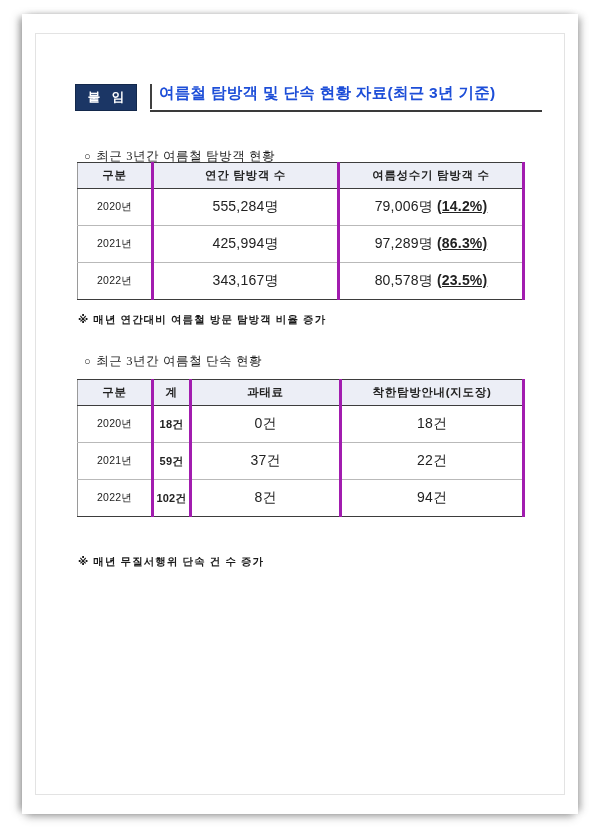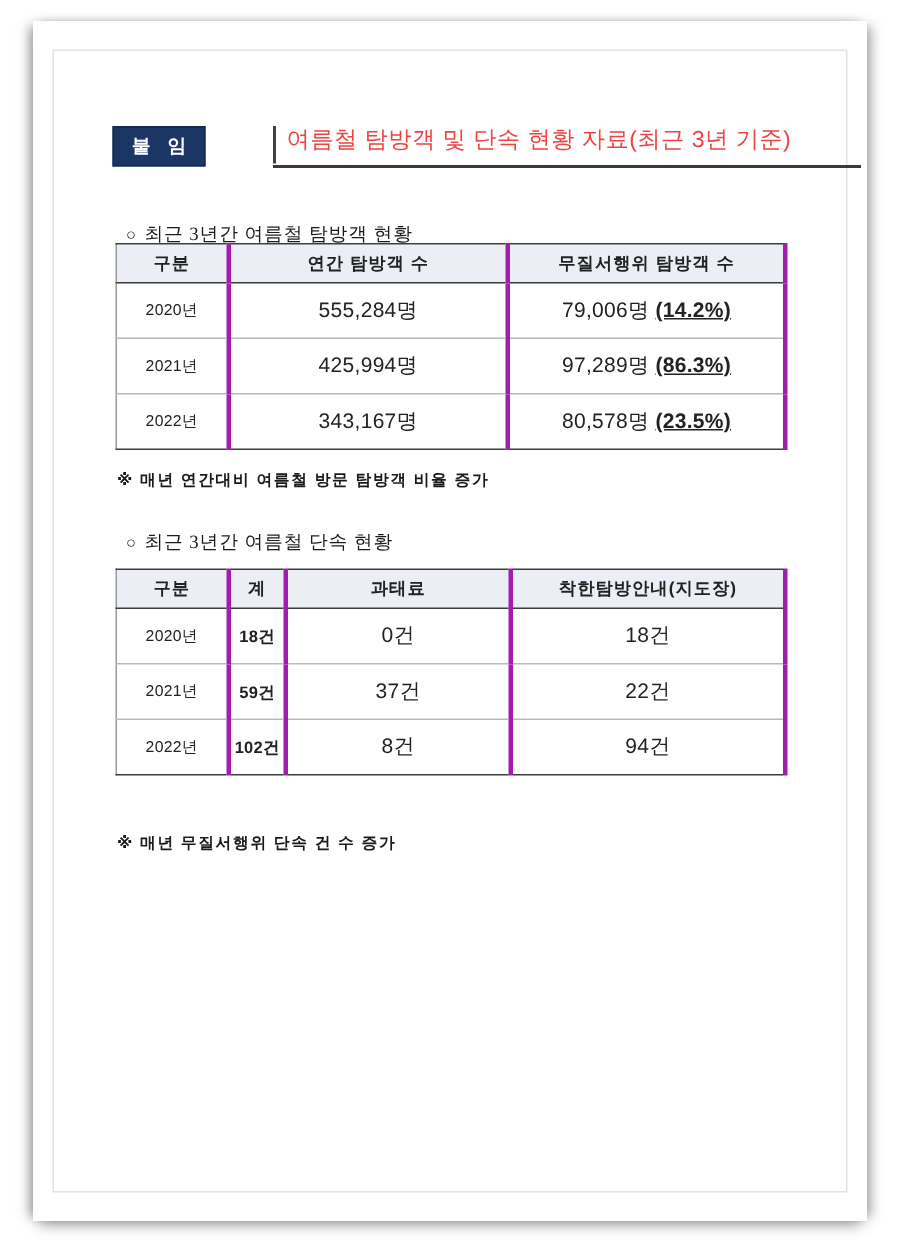--- a/index.html
+++ b/index.html
@@ -54,21 +54,20 @@
 
   
   .title-row {
     position: absolute;
     left: 75px;
     top: 84px;
     width: 450px;
     height: 34px;
     display: flex;
     align-items: flex-start;
-    gap: 32px;
   }
   .badge {
     width: 62px;
     height: 27px;
     background: #1b3665;
     border: 1px solid #0f2murky;
     border: 1px solid #13284b;
     color: #ffffff;
     font-size: 12.5px;
     font-weight: bold;
@@ -90,22 +89,22 @@
     top: 0;
     width: 2px;
     height: 25px;
     background: #404040;
   }
   .title-text {
     position: absolute;
     left: 9px;
     top: -1px;
     font-size: 15.5px;
-    font-weight: normal;
-    color: #ef4444;
+    font-weight: bold;
+    color: #1d4ed8;
     white-space: nowrap;
     letter-spacing: 0.3px;
   }
   .title-rule {
     position: absolute;
     left: 0;
     top: 26px;
     width: 392px;
     height: 1.6px;
     background: #3a3a3a;
@@ -210,21 +209,21 @@
     <table class="doc-table" id="table-visitors">
       <colgroup>
         <col style="width:75px">
         <col style="width:186px">
         <col style="width:185px">
       </colgroup>
       <thead>
         <tr>
           <th>구분</th>
           <th>연간 탐방객 수</th>
-          <th>무질서행위 탐방객 수</th>
+          <th>여름성수기 탐방객 수</th>
         </tr>
       </thead>
       <tbody>
         <tr>
           <td class="year-cell">2020년</td>
           <td>555,284명</td>
           <td><span>79,006명</span>&nbsp;<span class="pct">(14.2%)</span></td>
         </tr>
         <tr>
           <td class="year-cell">2021년</td>

